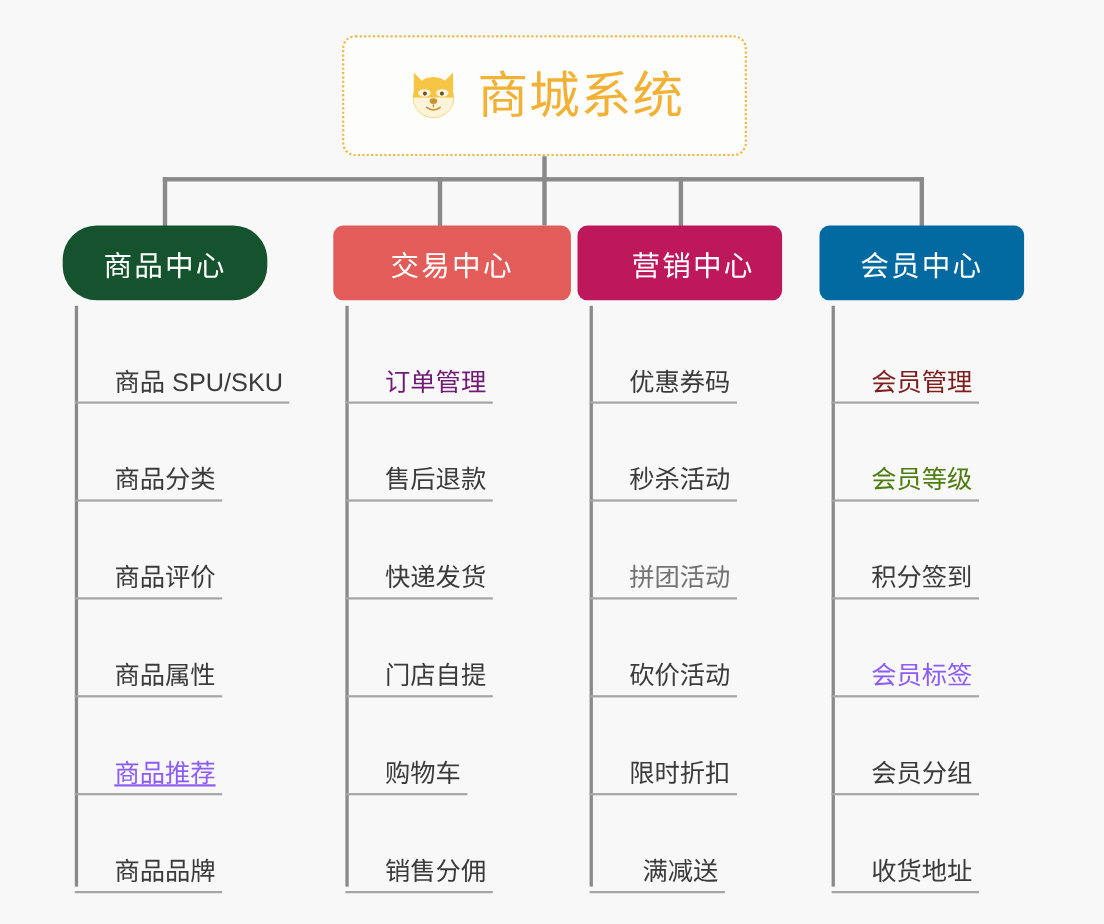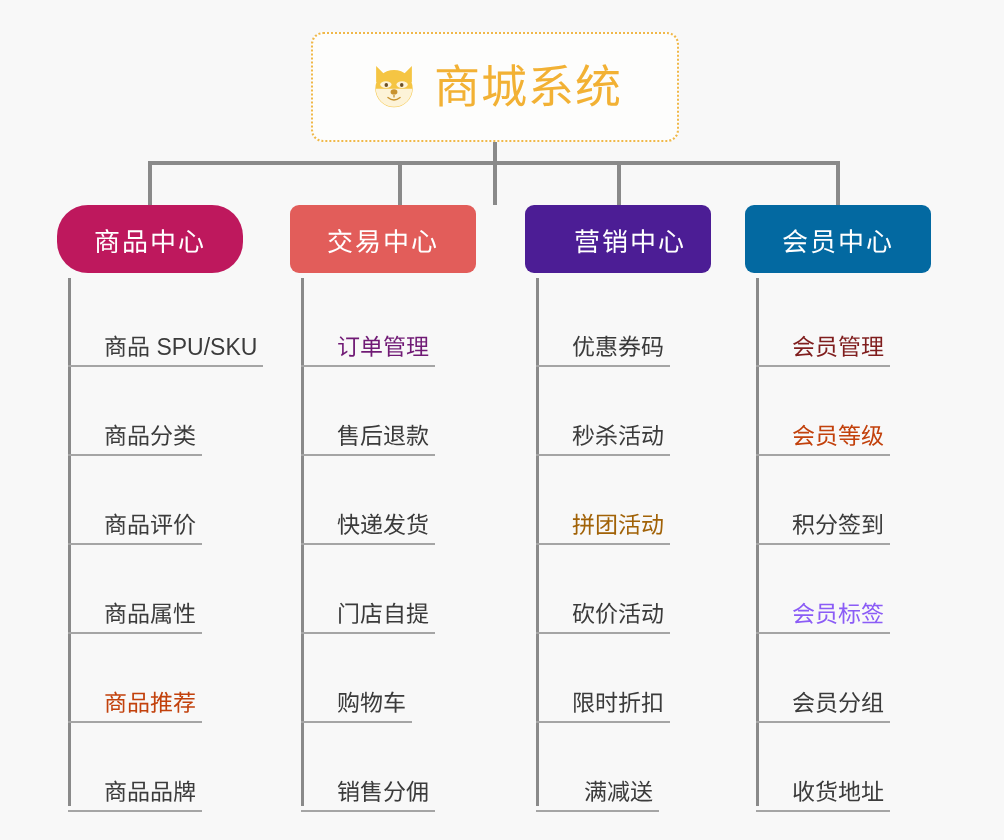--- a/index.html
+++ b/index.html
@@ -101,21 +101,21 @@
     padding: 0 6px 5px 36px;
     border-bottom: 2px solid #a5a5a5;
     font-size: 23px;
     line-height: 1.15;
     color: #3b3b3b;
     white-space: nowrap;
   }
 
   
   .branch-0 { left: 57px;  width: 186px; }
-  .branch-1 { left: 290px; width: 186px; }
+  .branch-1 { left: 303px; width: 216px; }
   .branch-2 { left: 525px; width: 186px; }
   .branch-3 { left: 745px; width: 186px; }
 </style>
 </head>
 <body style="background: rgb(248, 248, 248);">
 
 <div id="mindmap">
 
   <div class="root-node" style="background: rgb(253, 253, 252); border-color: rgb(240, 184, 73);">
     <svg class="root-emoji" viewBox="0 0 64 64" aria-hidden="true">
@@ -137,37 +137,37 @@
   <div class="conn conn-v" style="left: 493px; top: 142px; height: 63px; background: rgb(138, 138, 138);"></div>
 
   <div class="conn conn-h" style="left: 148px; top: 161px; width: 692px; background: rgb(138, 138, 138);"></div>
 
   <div class="conn conn-v" style="left: 148px; top: 161px; height: 46px; background: rgb(138, 138, 138);"></div>
   <div class="conn conn-v" style="left: 398px; top: 161px; height: 46px; background: rgb(138, 138, 138);"></div>
   <div class="conn conn-v" style="left: 617px; top: 161px; height: 46px; background: rgb(138, 138, 138);"></div>
   <div class="conn conn-v" style="left: 836px; top: 161px; height: 46px; background: rgb(138, 138, 138);"></div>
 
   <div class="branch branch-0">
-    <div class="branch-head" style="background: #be185d; border-radius: 31px;">商品中心</div>
+    <div class="branch-head" style="background: #14532d; border-radius: 31px;">商品中心</div>
     <div class="branch-spine" style="background: rgb(138, 138, 138); height: 528px;"></div>
     <div class="leaf-list">
       <div class="leaf">
           <span class="leaf-inner" style="border-bottom-color: rgb(165, 165, 165); color: rgb(59, 59, 59);">商品 SPU/SKU</span>
         </div>
       <div class="leaf">
           <span class="leaf-inner" style="border-bottom-color: rgb(165, 165, 165); color: rgb(59, 59, 59);">商品分类</span>
         </div>
       <div class="leaf">
           <span class="leaf-inner" style="border-bottom-color: rgb(165, 165, 165); color: rgb(59, 59, 59);">商品评价</span>
         </div>
       <div class="leaf">
           <span class="leaf-inner" style="border-bottom-color: rgb(165, 165, 165); color: rgb(59, 59, 59);">商品属性</span>
         </div>
       <div class="leaf">
-          <span class="leaf-inner" style="border-bottom-color: rgb(165, 165, 165); color: #c2410c;">商品推荐</span>
+          <span class="leaf-inner" style="border-bottom-color: rgb(165, 165, 165); color: #8b5cf6; text-decoration: underline;">商品推荐</span>
         </div>
       <div class="leaf">
           <span class="leaf-inner" style="border-bottom-color: rgb(165, 165, 165); color: rgb(59, 59, 59);">商品品牌</span>
         </div>
     </div>
   </div>
 
   <div class="branch branch-1">
     <div class="branch-head" style="background: rgb(226, 93, 90);">交易中心</div>
     <div class="branch-spine" style="background: rgb(138, 138, 138); height: 528px;"></div>
@@ -187,31 +187,31 @@
       <div class="leaf">
           <span class="leaf-inner" style="border-bottom-color: rgb(165, 165, 165); color: rgb(59, 59, 59);">购物车</span>
         </div>
       <div class="leaf">
           <span class="leaf-inner" style="border-bottom-color: rgb(165, 165, 165); color: rgb(59, 59, 59);">销售分佣</span>
         </div>
     </div>
   </div>
 
   <div class="branch branch-2">
-    <div class="branch-head" style="background: #4c1d95; padding-left: 24px;">营销中心</div>
+    <div class="branch-head" style="background: #be185d; padding-left: 24px;">营销中心</div>
     <div class="branch-spine" style="background: rgb(138, 138, 138); height: 528px;"></div>
     <div class="leaf-list">
       <div class="leaf">
           <span class="leaf-inner" style="border-bottom-color: rgb(165, 165, 165); color: rgb(59, 59, 59);">优惠券码</span>
         </div>
       <div class="leaf">
           <span class="leaf-inner" style="border-bottom-color: rgb(165, 165, 165); color: rgb(59, 59, 59);">秒杀活动</span>
         </div>
       <div class="leaf">
-          <span class="leaf-inner" style="border-bottom-color: rgb(165, 165, 165); color: #a16207;">拼团活动</span>
+          <span class="leaf-inner" style="border-bottom-color: rgb(165, 165, 165); color: #737373;">拼团活动</span>
         </div>
       <div class="leaf">
           <span class="leaf-inner" style="border-bottom-color: rgb(165, 165, 165); color: rgb(59, 59, 59);">砍价活动</span>
         </div>
       <div class="leaf">
           <span class="leaf-inner" style="border-bottom-color: rgb(165, 165, 165); color: rgb(59, 59, 59);">限时折扣</span>
         </div>
       <div class="leaf">
           <span class="leaf-inner" style="border-bottom-color: rgb(165, 165, 165); color: rgb(59, 59, 59); padding-left: 48px;">满减送</span>
         </div>
@@ -219,21 +219,21 @@
   </div>
 
   <div class="branch branch-3">
     <div class="branch-head" style="background: #0369a1;">会员中心</div>
     <div class="branch-spine" style="background: rgb(138, 138, 138); height: 528px;"></div>
     <div class="leaf-list">
       <div class="leaf">
           <span class="leaf-inner" style="border-bottom-color: rgb(165, 165, 165); color: #7f1d1d;">会员管理</span>
         </div>
       <div class="leaf">
-          <span class="leaf-inner" style="border-bottom-color: rgb(165, 165, 165); color: #c2410c;">会员等级</span>
+          <span class="leaf-inner" style="border-bottom-color: rgb(165, 165, 165); color: #4d7c0f;">会员等级</span>
         </div>
       <div class="leaf">
           <span class="leaf-inner" style="border-bottom-color: rgb(165, 165, 165); color: rgb(59, 59, 59);">积分签到</span>
         </div>
       <div class="leaf">
           <span class="leaf-inner" style="border-bottom-color: rgb(165, 165, 165); color: #8b5cf6;">会员标签</span>
         </div>
       <div class="leaf">
           <span class="leaf-inner" style="border-bottom-color: rgb(165, 165, 165); color: rgb(59, 59, 59);">会员分组</span>
         </div>

